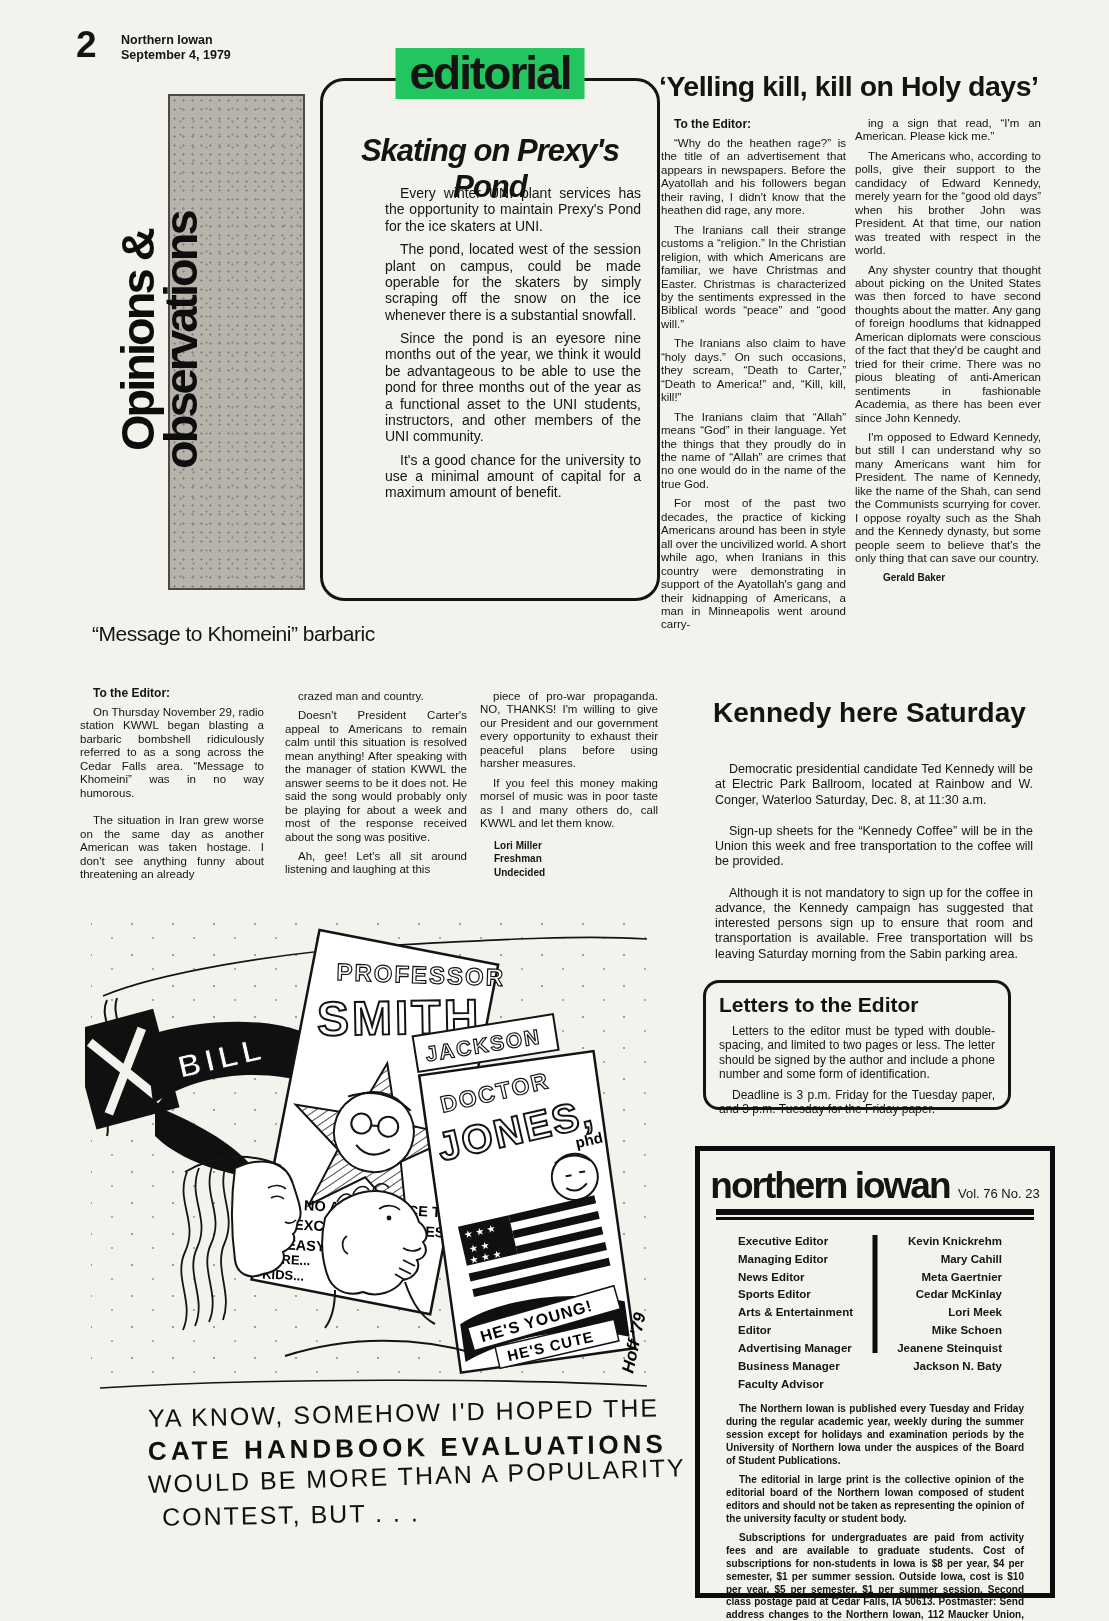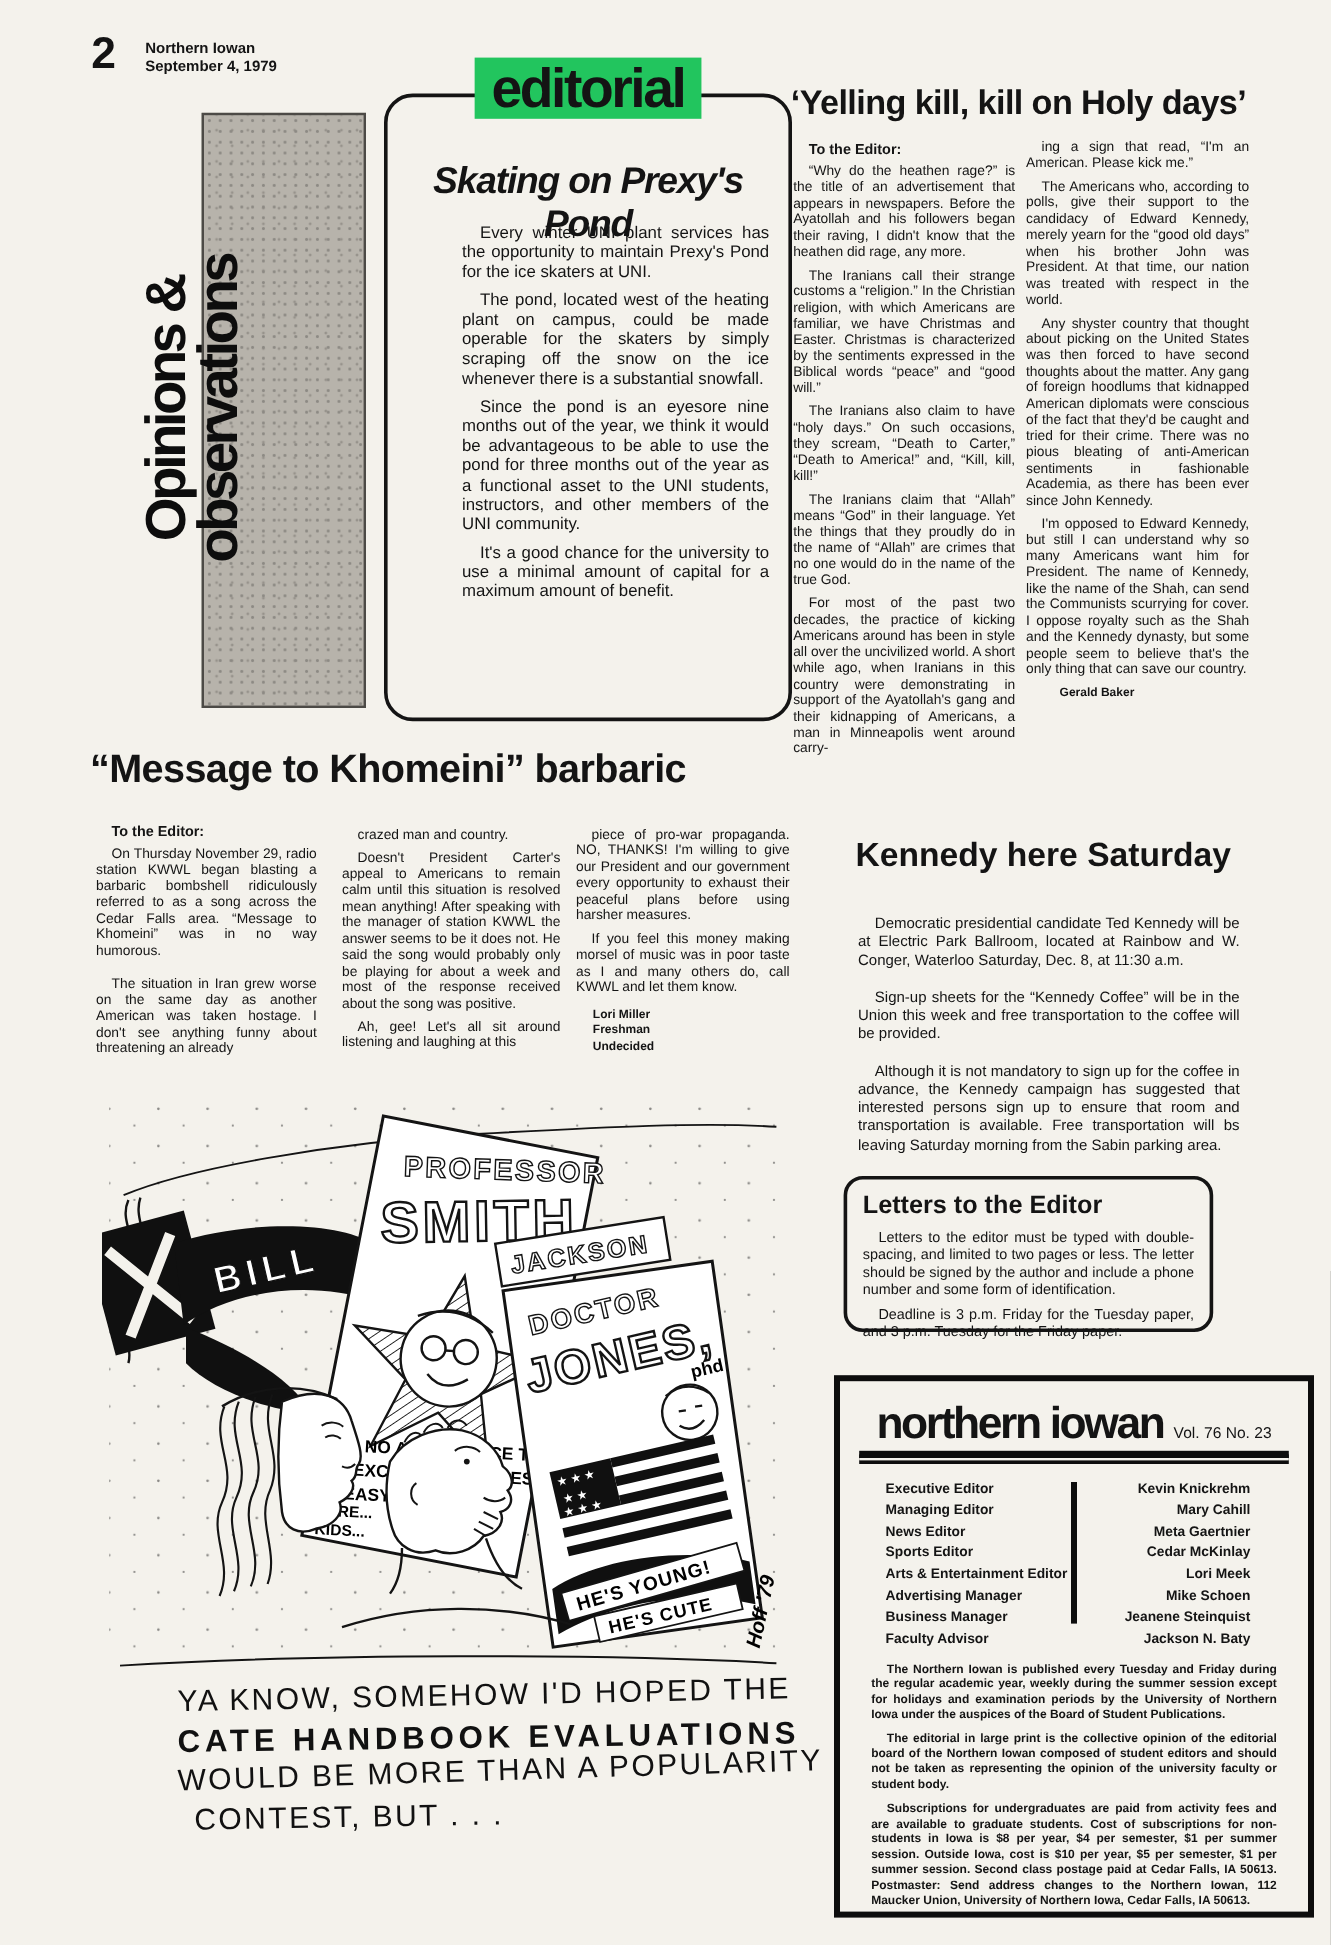--- a/index.html
+++ b/index.html
@@ -23,30 +23,30 @@
   .ed-headline{position:absolute;top:52px;left:8px;right:8px;text-align:center;
     font-size:31px;font-weight:bold;font-style:italic;letter-spacing:-1px;}
   .ed-body{position:absolute;top:104px;left:62px;right:16px;font-size:14px;line-height:1.17;text-align:justify;}
   .ed-body p{margin:0 0 7px;text-indent:15px;}
   
   .yell-title{left:659px;top:70px;width:392px;font-size:28.5px;font-weight:bold;letter-spacing:-0.5px;}
   .colA{font-size:11.5px;line-height:1.17;text-align:justify;}
   .colA p{margin:0 0 6px;text-indent:13px;}
   .salut{font-weight:bold;font-size:12px;margin:0 0 4px;}
   .sig{font-weight:bold;font-size:10px;padding-left:28px;margin-top:4px;}
-  .kho-title{left:75px;top:622px;width:570px;font-size:33px;font-weight:bold;letter-spacing:-0.5px;}
+  .kho-title{left:92px;top:622px;width:570px;font-size:21px;font-weight:normal;letter-spacing:-0.5px;}
   .ken-title{left:713px;top:697px;width:330px;font-size:28px;font-weight:bold;}
   .ken-body{left:715px;top:746px;width:318px;font-size:12.5px;line-height:1.22;text-align:justify;}
   .ken-body p{margin:16px 0 7px;text-indent:14px;}
   
   .let-box{left:703px;top:980px;width:308px;height:130px;border:3px solid #141414;border-radius:16px;padding:8px 13px 0;box-sizing:border-box;}
   .let-title{font-size:21px;font-weight:bold;margin:2px 0 7px;}
   .let-box p{font-size:12px;line-height:1.2;text-align:justify;margin:0 0 6px;text-indent:13px;}
   
-  .mast-box{left:695px;top:1146px;width:400px;height:452px;border:5px solid #0d0d0d;box-sizing:border-box;padding-top:14px;}
+  .mast-box{left:695px;top:1146px;width:360px;height:452px;border:5px solid #0d0d0d;box-sizing:border-box;padding-top:14px;}
   .mast-logo-row{text-align:center;white-space:nowrap;}
   .mast-logo{font-size:37px;font-weight:bold;letter-spacing:-2px;}
   .mast-vol{font-size:13px;margin-left:4px;}
   .mast-rule{margin:2px 16px 0;height:6px;background:#0d0d0d;border-bottom:2px solid #f4f2ec;box-shadow:0 3px 0 #0d0d0d;}
   .mast-staff{position:relative;display:flex;margin:16px 0 10px;justify-content:space-between;}
   .mast-roles{width:50%;box-sizing:border-box;padding-left:38px;font-size:11.5px;font-weight:bold;line-height:1.55;}
   .mast-names{width:50%;box-sizing:border-box;padding-right:48px;font-size:11.5px;font-weight:bold;line-height:1.55;text-align:right;}
   .mast-div{position:absolute;left:50%;top:2px;transform:translateX(-50%);width:5px;height:118px;background:#0d0d0d;}
   .mast-fine{padding:0 26px;font-size:10px;font-weight:bold;line-height:1.28;text-align:justify;}
   .mast-fine p{margin:0 0 7px;text-indent:13px;}
@@ -74,21 +74,21 @@
   <div class="abs banner-text">
     <div>Opinions &amp;</div>
     <div>observations</div>
   </div>
 
   <div class="abs ed-box">
     <div class="ed-title">editorial</div>
     <div class="ed-headline">Skating on Prexy's Pond</div>
     <div class="ed-body">
       <p>Every winter UNI plant services has the opportunity to maintain Prexy's Pond for the ice skaters at UNI.</p>
-      <p>The pond, located west of the heating plant on campus, could be made operable for the skaters by simply scraping off the snow on the ice whenever there is a substantial snowfall.</p>
+      <p>The pond, located west of the session plant on campus, could be made operable for the skaters by simply scraping off the snow on the ice whenever there is a substantial snowfall.</p>
       <p>Since the pond is an eyesore nine months out of the year, we think it would be advantageous to be able to use the pond for three months out of the year as a functional asset to the UNI students, instructors, and other members of the UNI community.</p>
       <p>It's a good chance for the university to use a minimal amount of capital for a maximum amount of benefit.</p>
     </div>
   </div>
 
   <div class="abs yell-title">‘Yelling kill,  kill on Holy days’</div>
   <div class="abs colA" style="left:661px;top:117px;width:185px;">
     <p class="salut">To the Editor:</p>
     <p>“Why do the heathen rage?” is the title of an advertisement that appears in newspapers. Before the Ayatollah and his followers began their raving, I didn't know that the heathen did rage, any more.</p>
     <p>The Iranians call their strange customs a “religion.” In the Christian religion, with which Americans are familiar, we have Christmas and Easter. Christmas is characterized by the sentiments expressed in the Biblical words “peace” and “good will.”</p>

